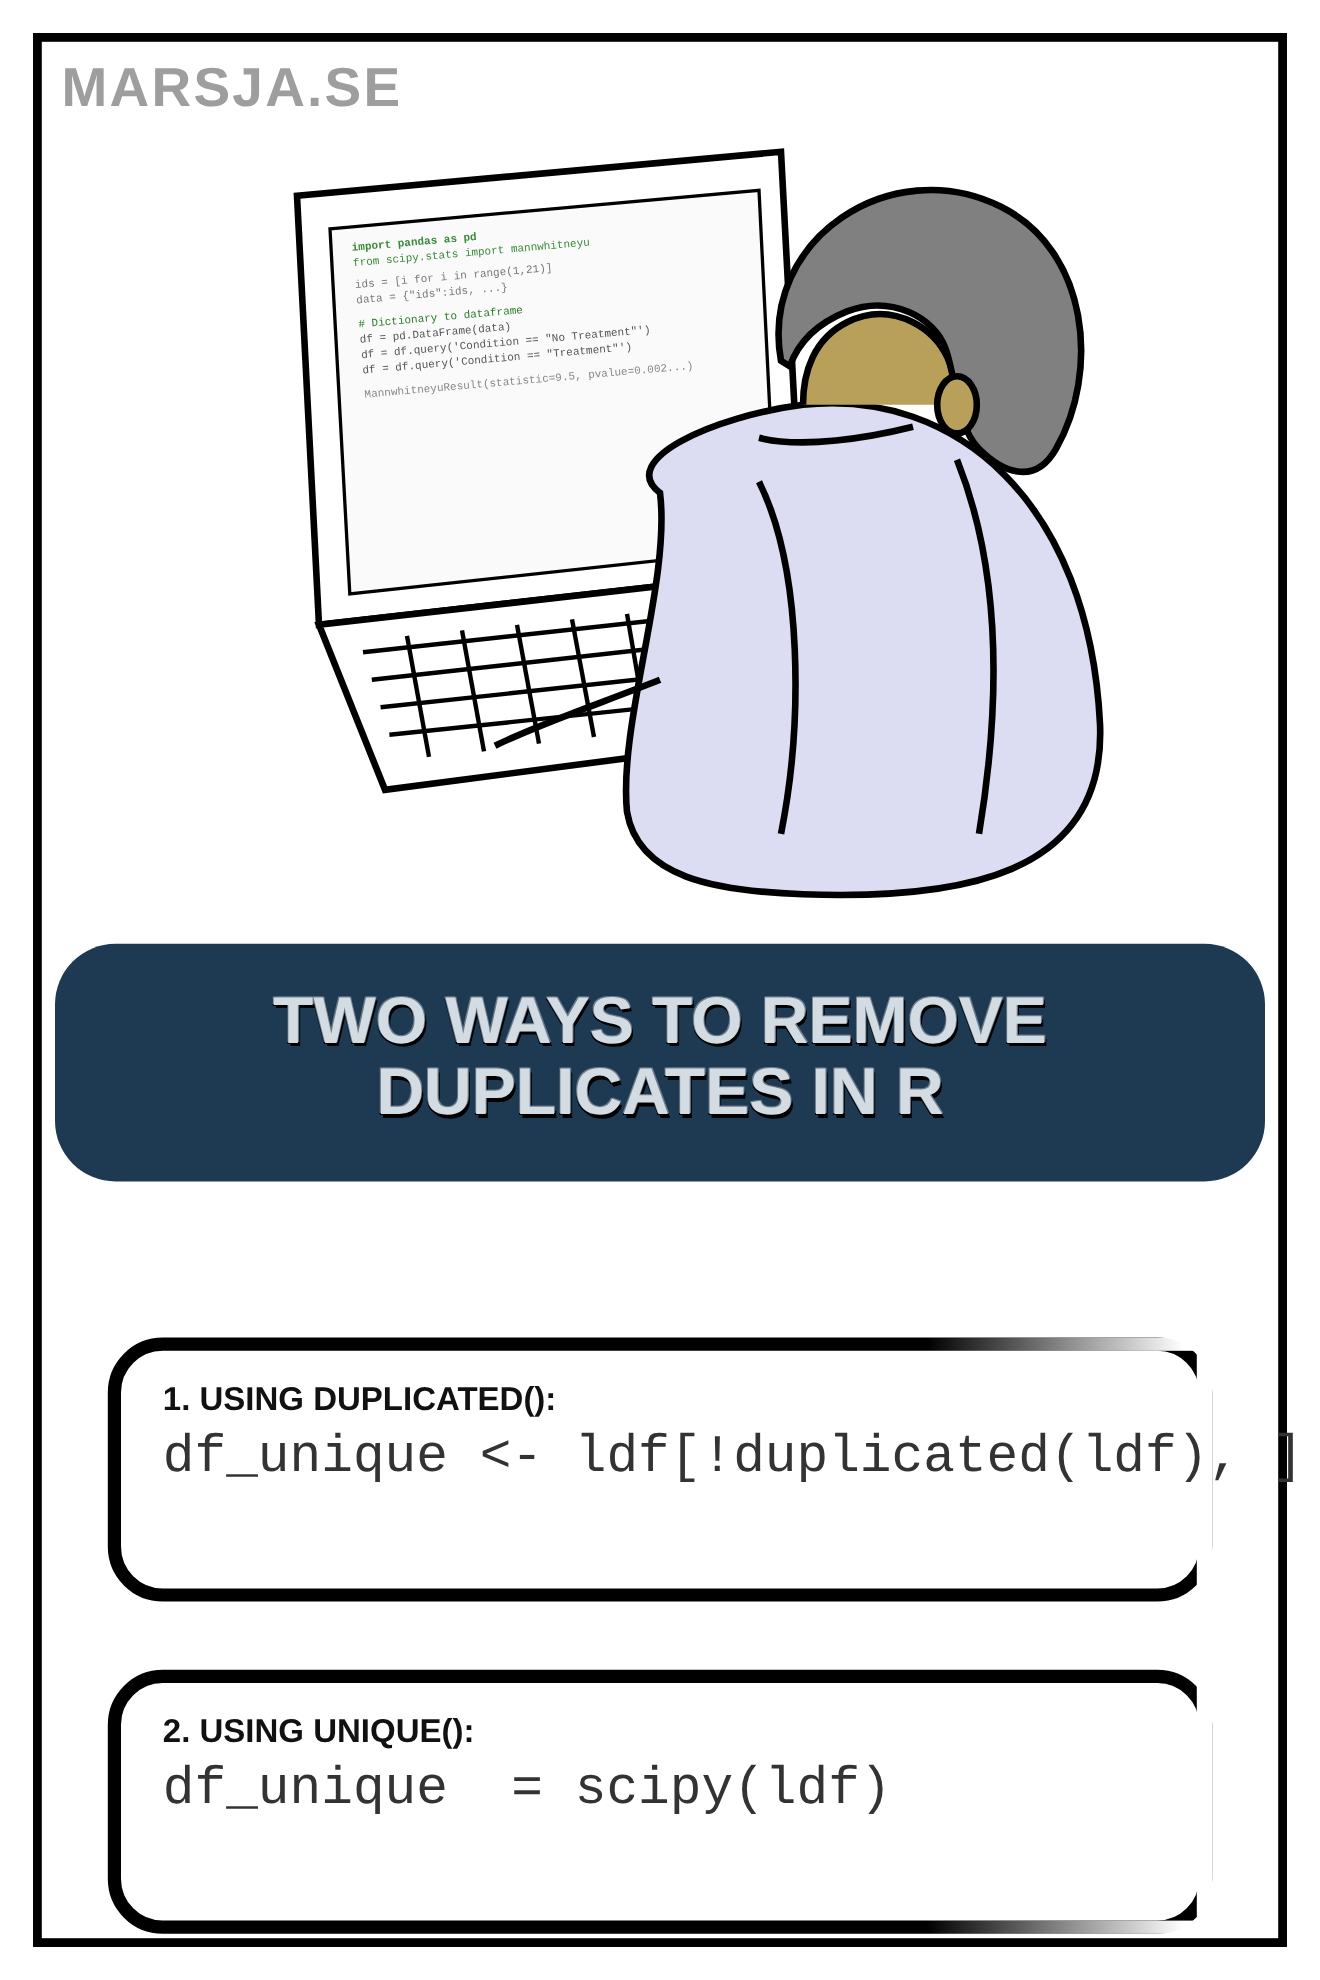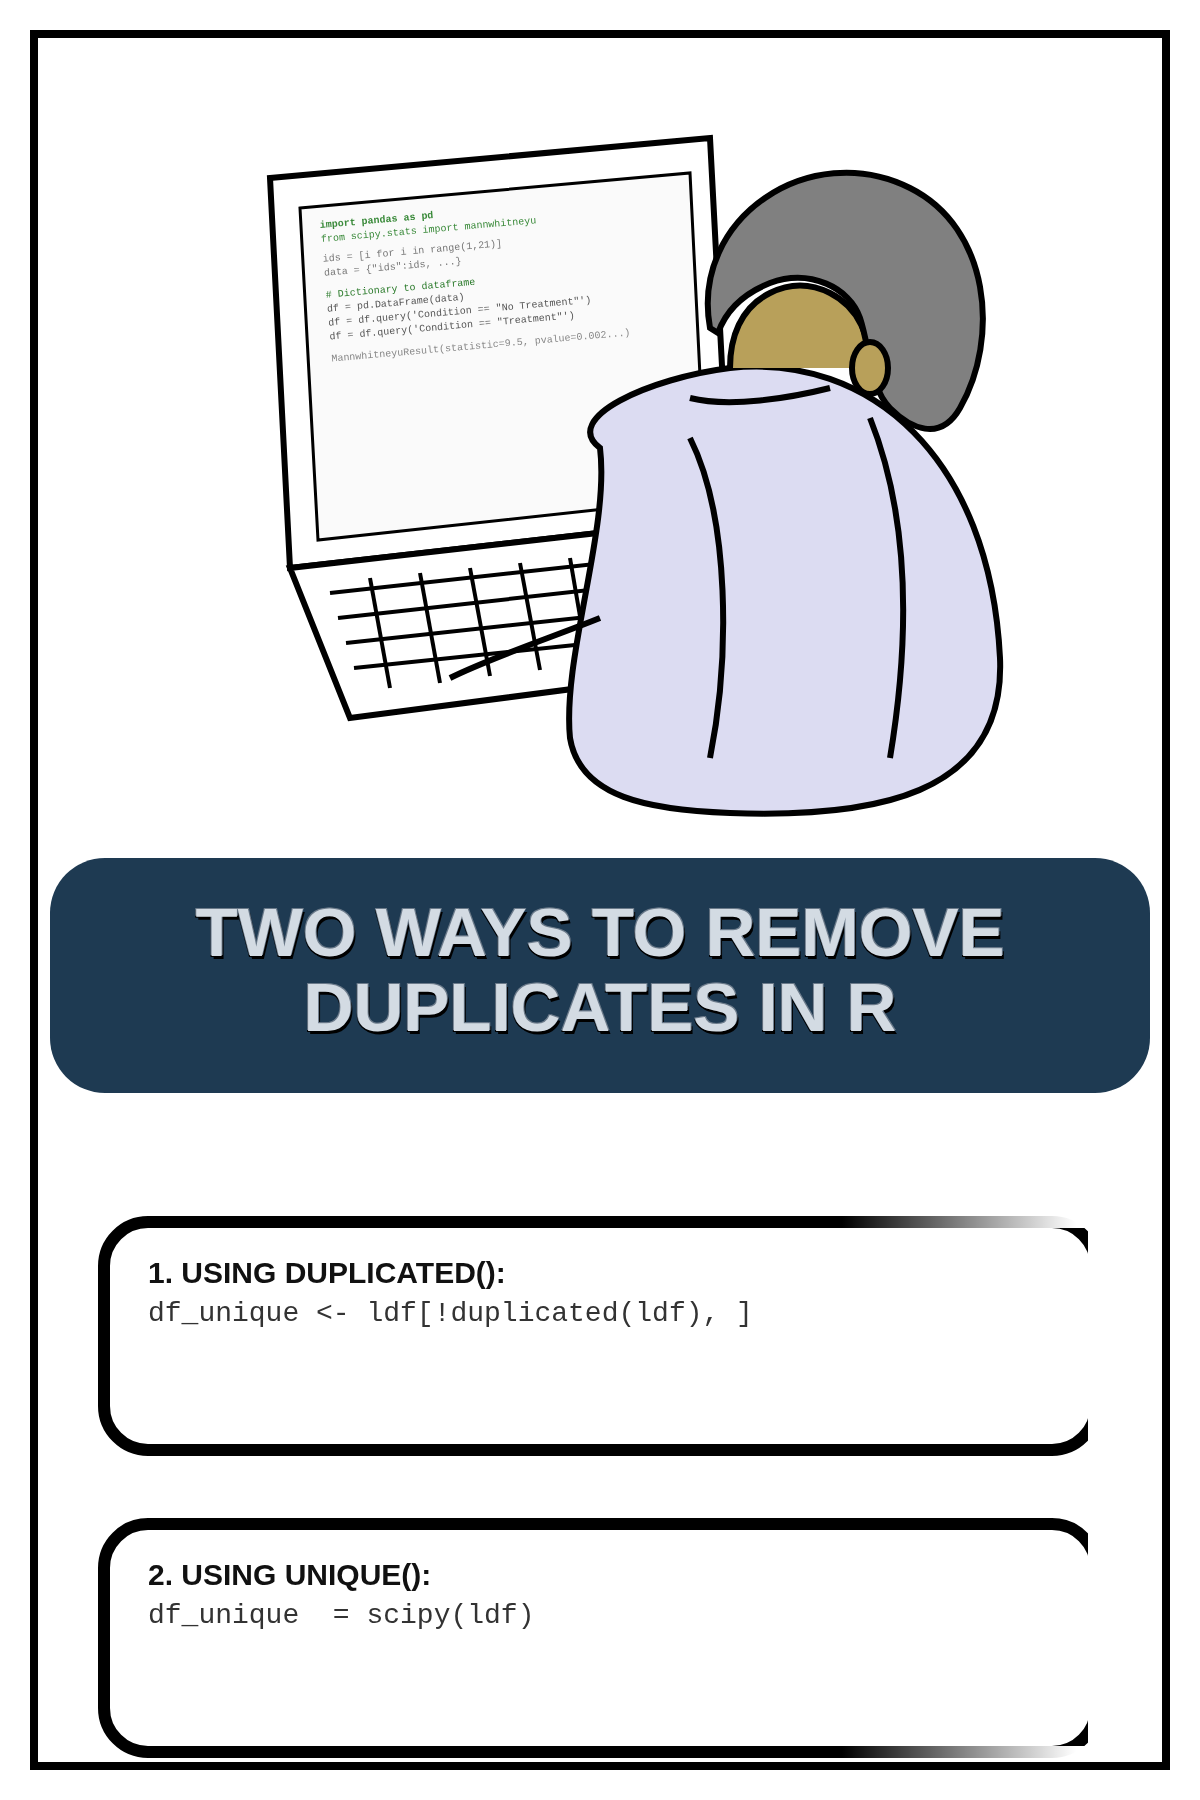--- a/index.html
+++ b/index.html
@@ -43,21 +43,21 @@
     left: 12px;
     right: 12px;
     background: #1e3a52;
     border-radius: 55px;
     padding: 38px 30px 48px 30px;
     text-align: center;
   }
   .title-banner .title-text {
     font-family: 'Arial Black', Arial, sans-serif;
     font-weight: 900;
-    font-size: 69px;
+    font-size: 60px;
     line-height: 1.08;
     letter-spacing: 0px;
     color: #d3dbe3;
     text-shadow:
       -1px -1px 0 #6b7a8a,
       1px -1px 0 #6b7a8a,
       -1px 1px 0 #000,
       2px 3px 0 #000;
   }
   .code-box {
@@ -100,33 +100,34 @@
   .step-heading {
     font-family: 'Arial Black', Arial, sans-serif;
     font-weight: 900;
     font-size: 30px;
     letter-spacing: 0px;
     color: #111;
     margin-bottom: 8px;
   }
   .code-line {
     font-family: "Courier New", Courier, monospace;
-    font-size: 28px;
+    font-size: 48px;
     color: #333;
     white-space: pre;
     letter-spacing: 0px;
   }
 
   
 </style>
 </head>
 <body>
 
 <div class="outer-frame">
 
+  <div class="watermark">MARSJA.SE</div>
 
   <div class="illustration">
     <svg viewBox="0 0 860 720" width="860" height="720">
 
       <g stroke="#000" stroke-width="6" fill="none">
 
         <path d="M100 80 L540 40 L560 420 L120 470 Z" fill="#fff"></path>
 
         <path d="M130 110 L520 75 L536 400 L148 442 Z" fill="#fafafa" stroke-width="3"></path>
 

